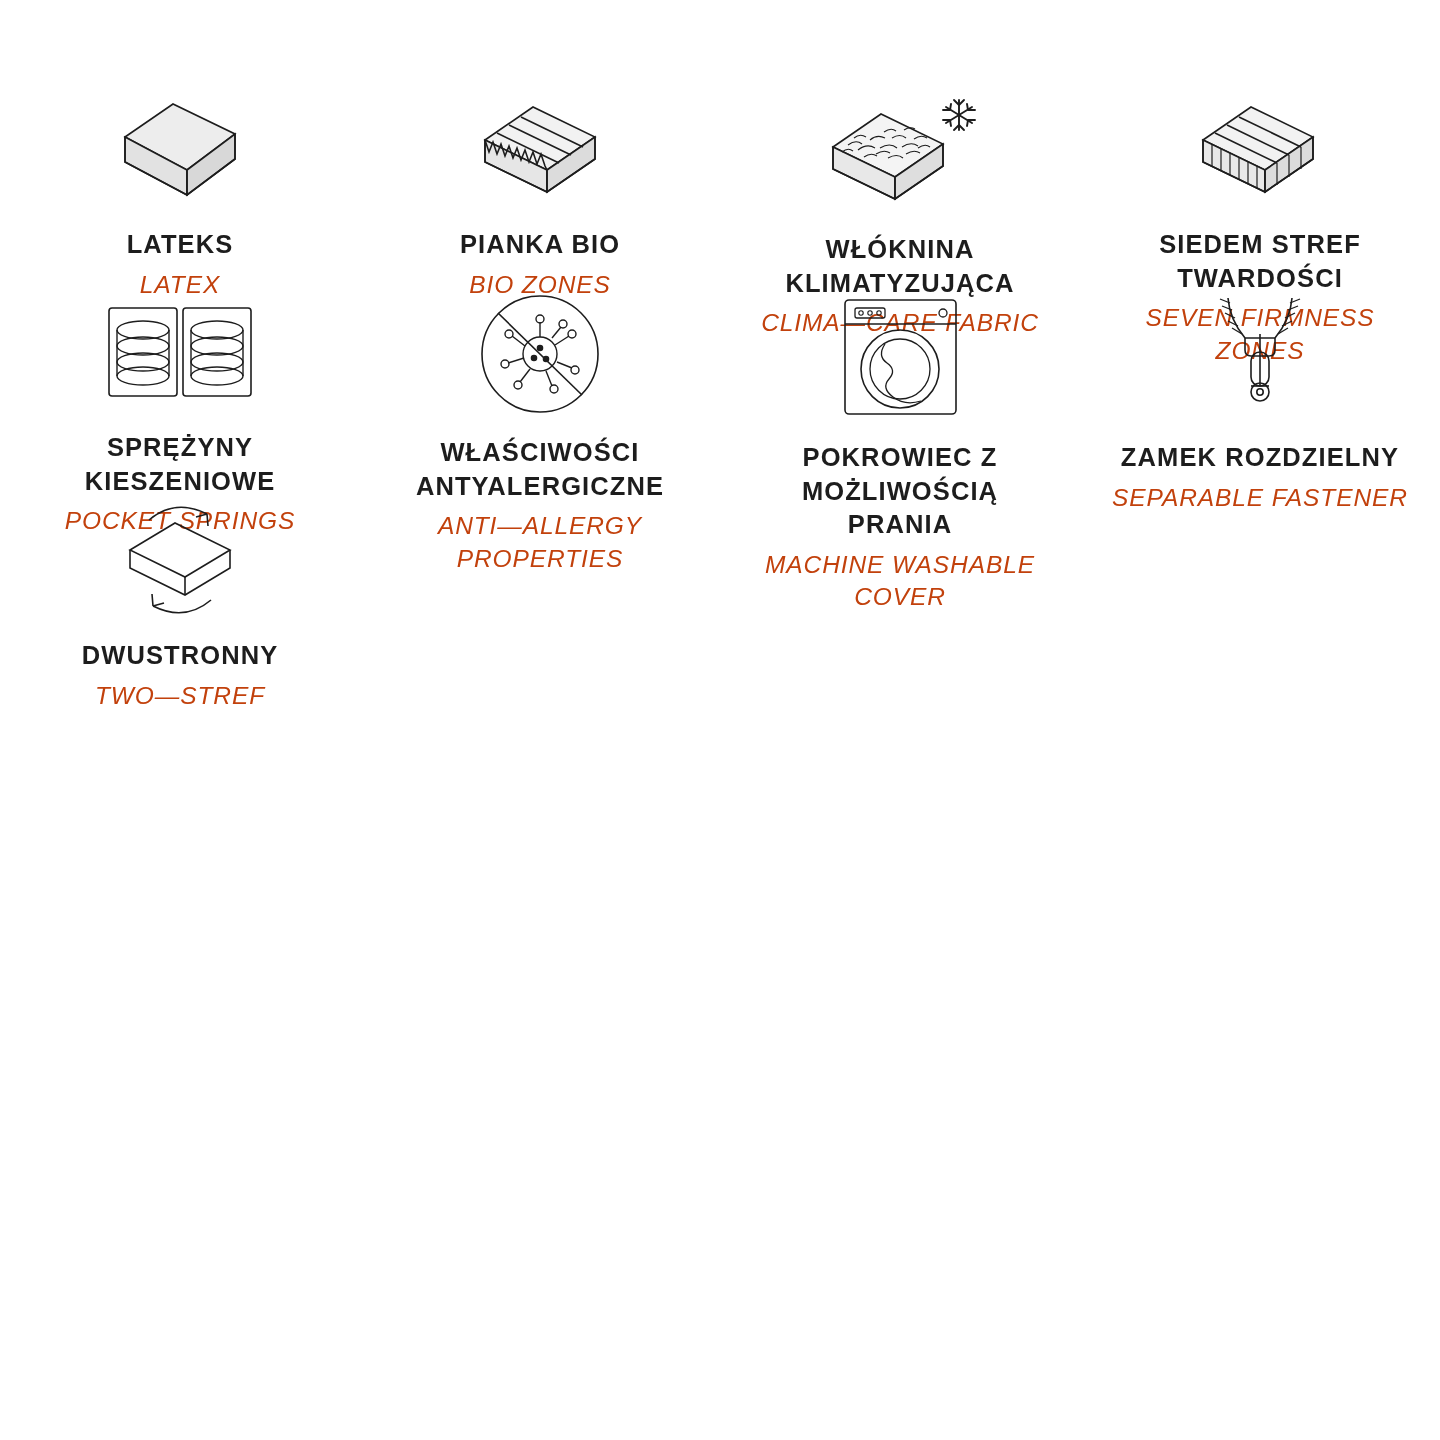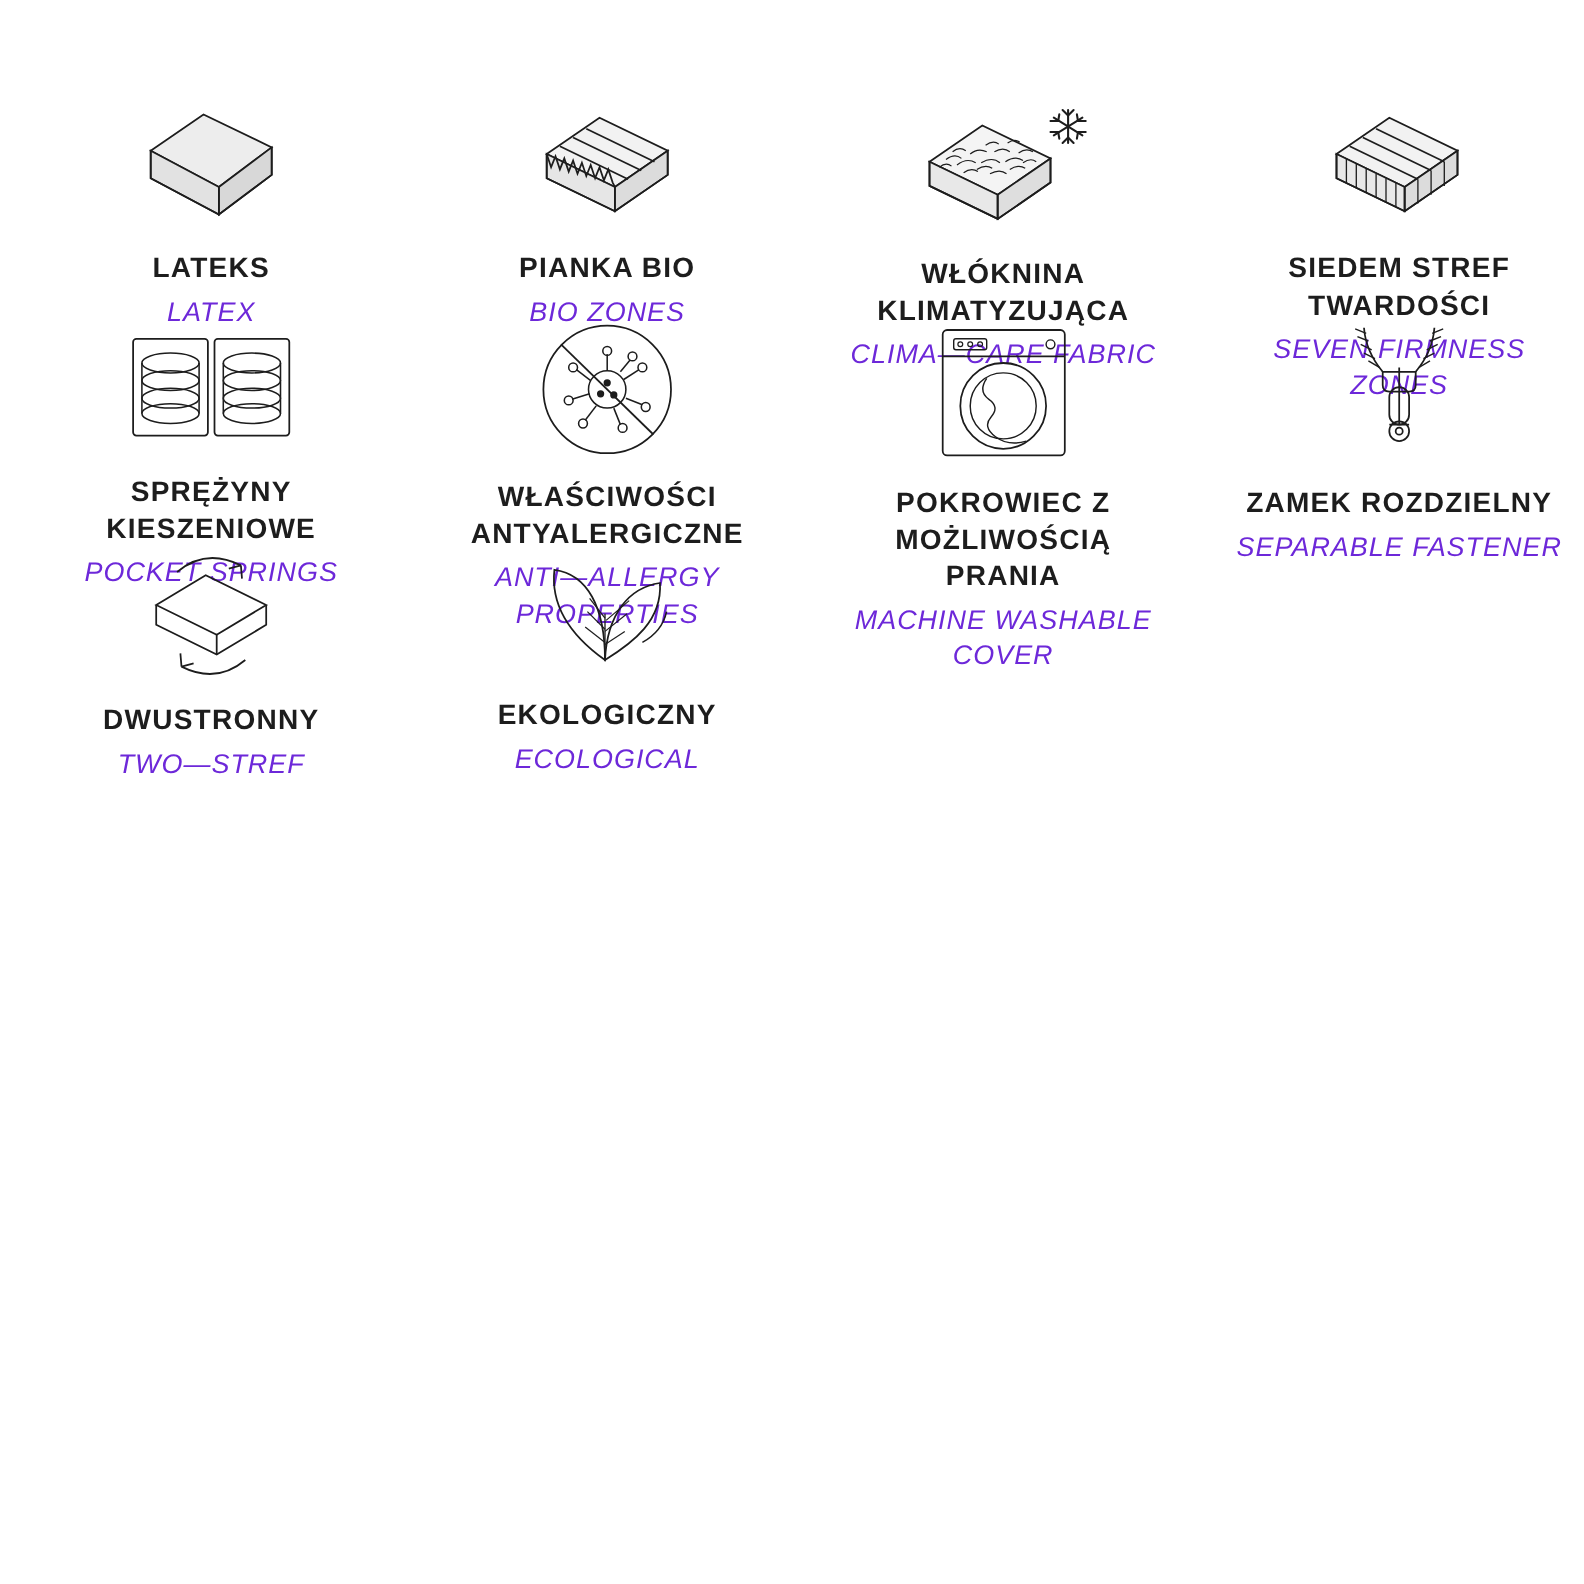--- a/index.html
+++ b/index.html
@@ -13,21 +13,20 @@
     font-family: "Liberation Sans", sans-serif;
     color: #222222;
     overflow: hidden;
   }
   .features-grid {
     display: grid;
     grid-template-columns: repeat(4, 360px);
     grid-auto-rows: 198px;
     align-content: start;
     padding-top: 92px;
-    padding-left: 12px;
   }
   .feature {
     display: flex;
     flex-direction: column;
     align-items: center;
     text-align: center;
   }
   .icon-box {
     height: 140px;
     width: 190px;
@@ -46,21 +45,21 @@
     line-height: 1.32;
     color: #1d1d1d;
     max-width: 300px;
   }
   .label-en {
     margin-top: 7px;
     font-size: 24.5px;
     font-style: italic;
     letter-spacing: 0.9px;
     line-height: 1.32;
-    color: #6d28d9;
+    color: #c2410c;
     max-width: 310px;
   }
 </style>
 </head>
 <body>
 
 <div class="features-grid">
 
   <div class="feature">
     <div class="icon-box">
@@ -262,34 +261,14 @@
         <path d="M44 32 q26 -22 58 -6" stroke-width="1.6"></path>
         <path d="M102 26 l1 12 M102 26 l-11 3"></path>
         <path d="M106 112 q-26 22 -58 6" stroke-width="1.6"></path>
         <path d="M48 118 l-1 -12 M48 118 l11 -3"></path>
       </svg>
     </div>
     <div class="label-pl">DWUSTRONNY</div>
     <div class="label-en">TWO—STREF</div>
   </div>
 
-  <div class="feature">
-    <div class="icon-box">
-      <svg width="160" height="130" viewBox="0 0 160 130" fill="none" stroke="#1d1d1d" stroke-width="1.6">
-        <path d="M78 112 C50 92 28 66 32 30 C62 34 78 64 78 112 Z"></path>
-        <path d="M78 112 C104 96 130 76 128 42 C100 46 80 70 78 112 Z"></path>
-        <line x1="78" y1="112" x2="78" y2="70" stroke-width="1.2"></line>
-        <g stroke-width="1.1">
-          <line x1="78" y1="96" x2="60" y2="82"></line>
-          <line x1="78" y1="84" x2="62" y2="68"></line>
-          <line x1="78" y1="74" x2="64" y2="56"></line>
-          <line x1="78" y1="98" x2="96" y2="86"></line>
-          <line x1="78" y1="86" x2="98" y2="70"></line>
-          <line x1="79" y1="76" x2="100" y2="58"></line>
-        </g>
-        <path d="M112 96 q18 -10 22 -28" stroke-width="1.4"></path>
-      </svg>
-    </div>
-    <div class="label-pl">EKOLOGICZNY</div>
-    <div class="label-en">ECOLOGICAL</div>
-  </div>
 
 </div>
 
 </body></html>

